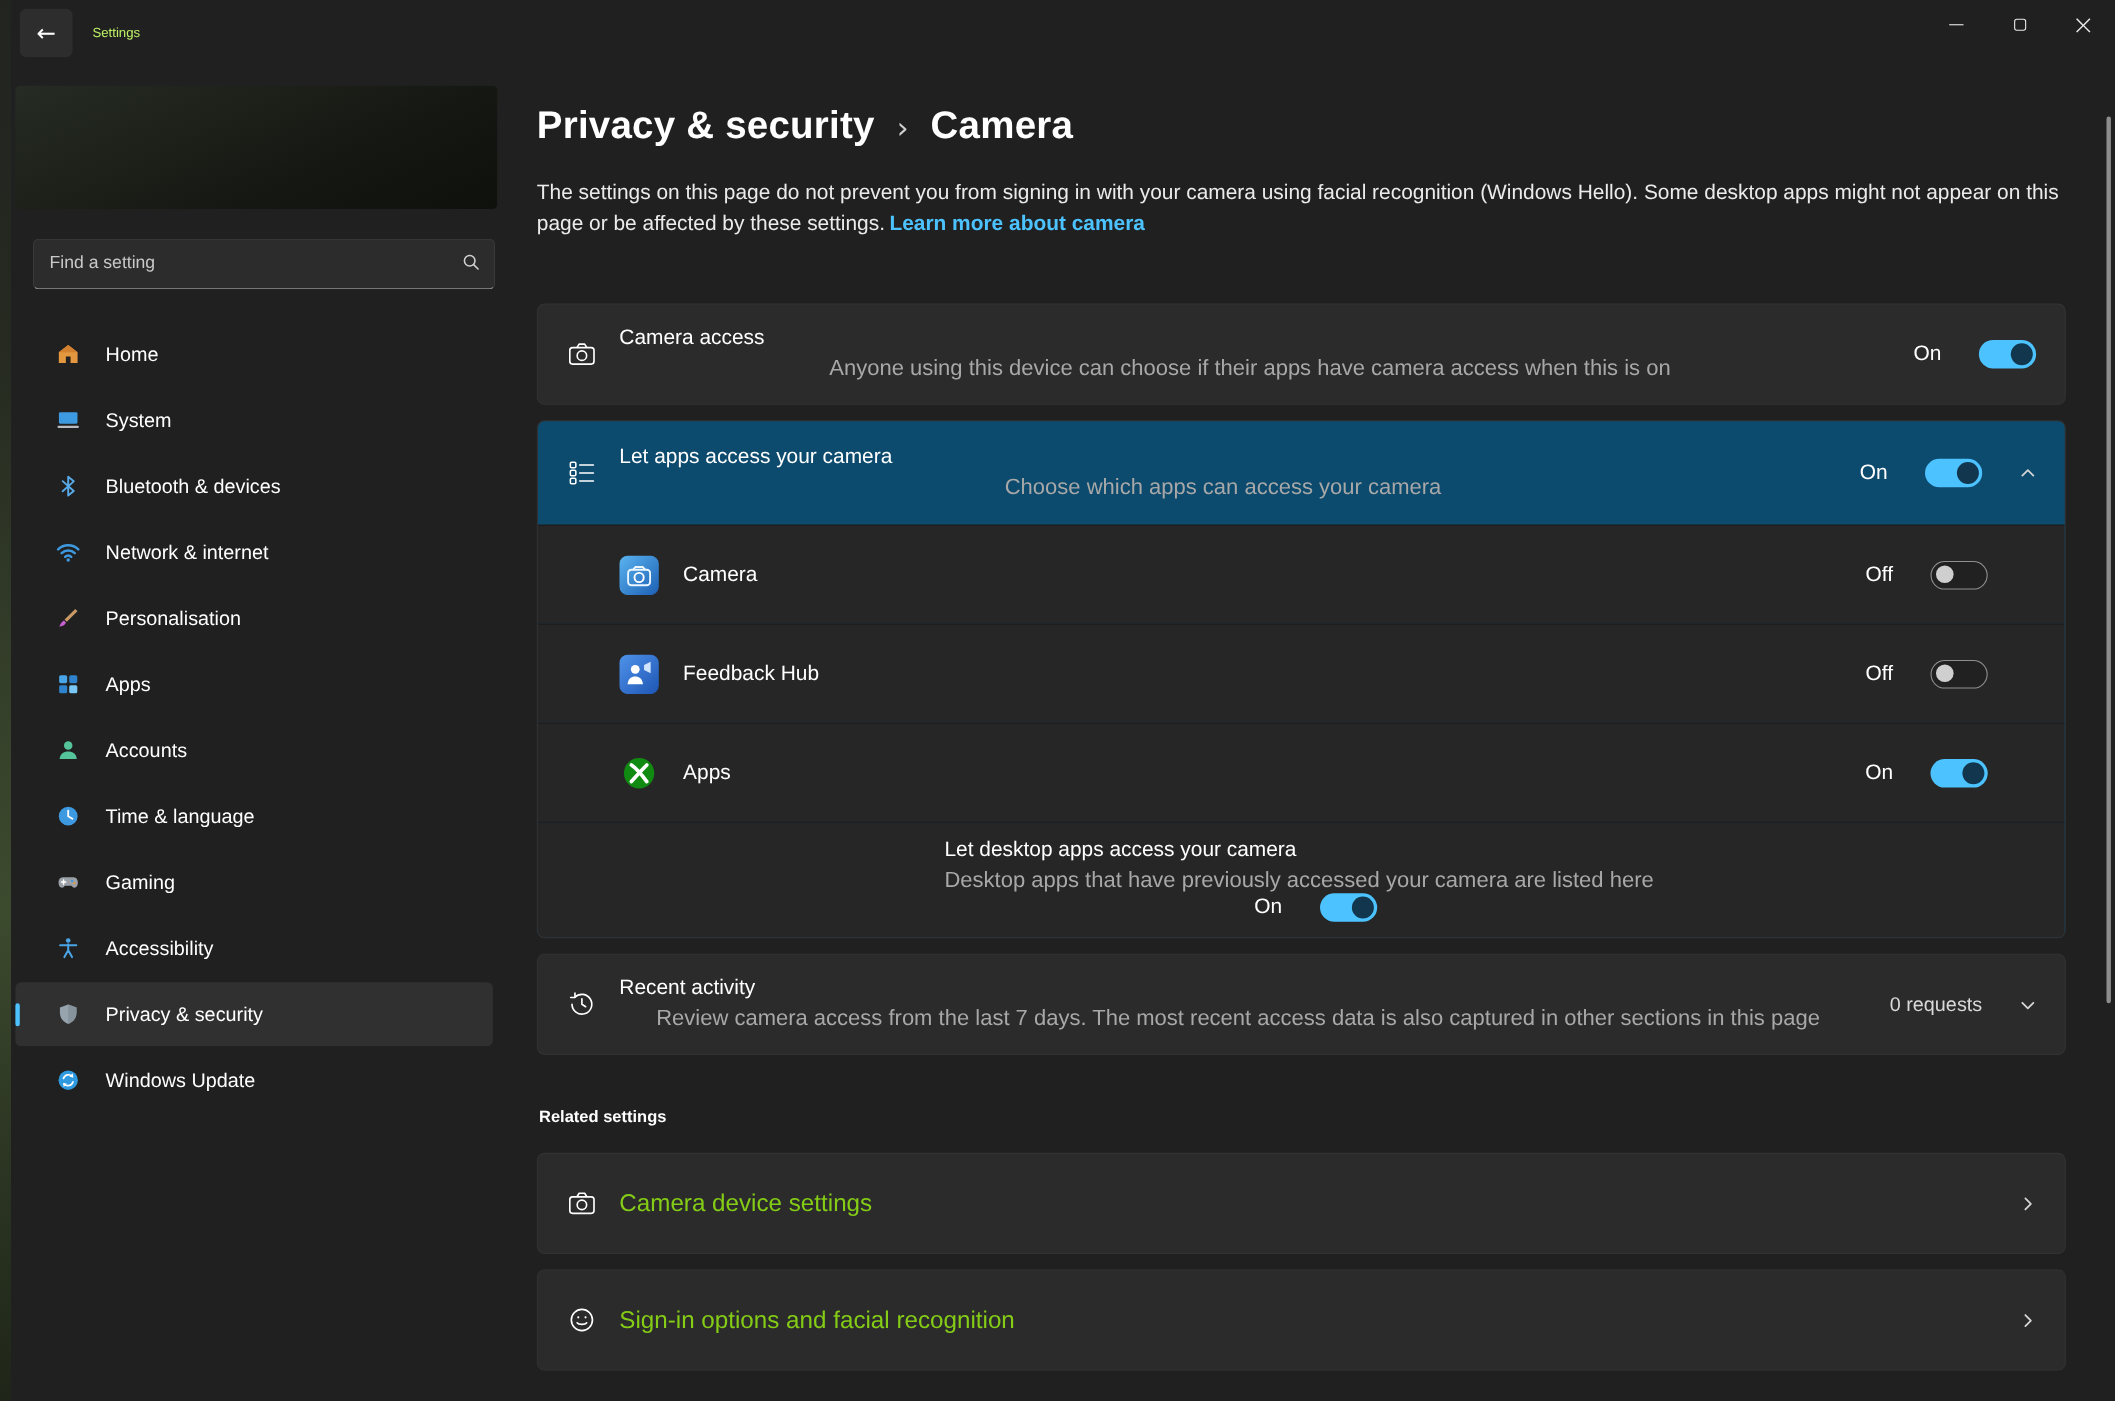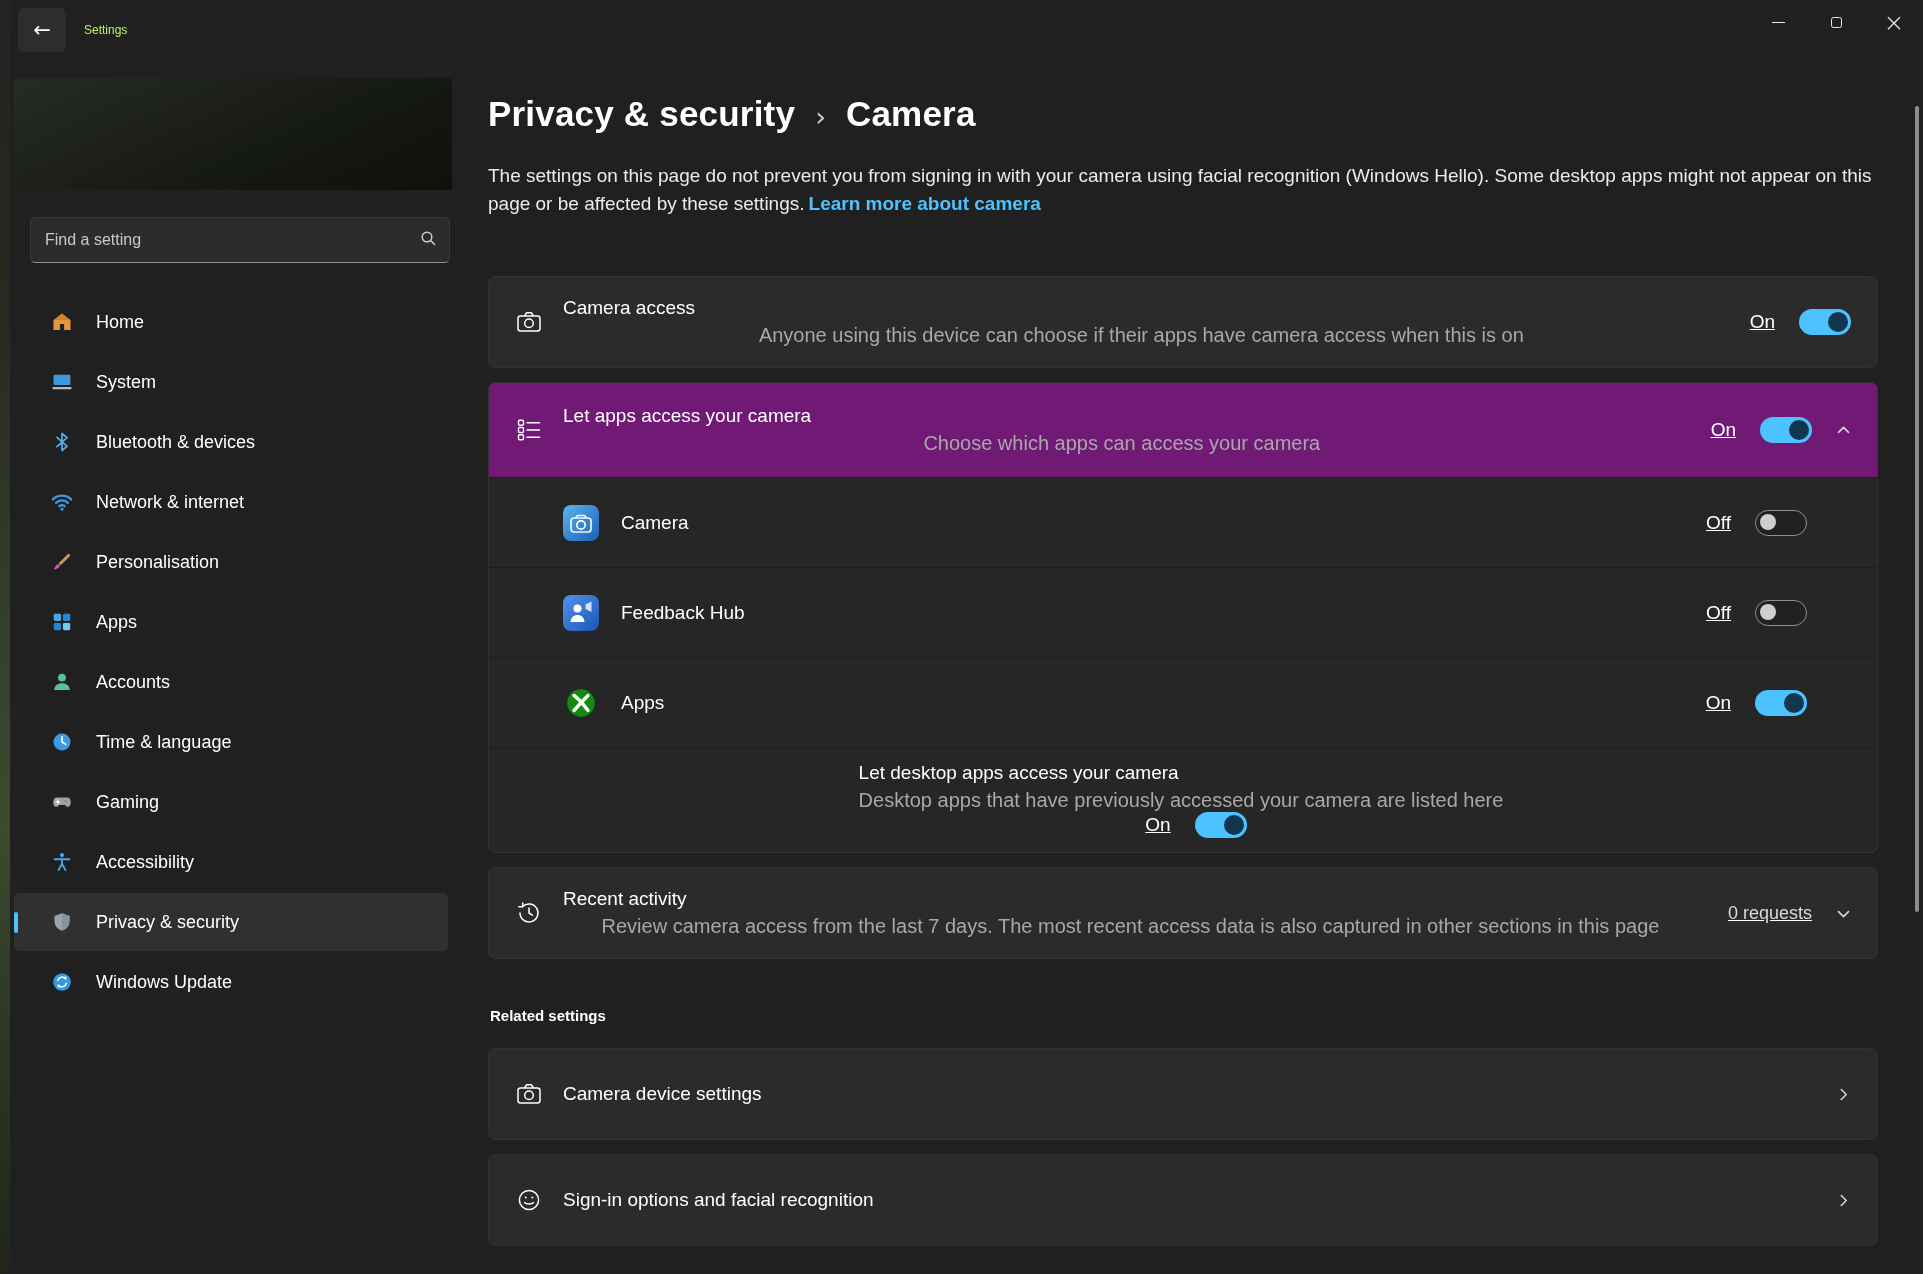--- a/index.html
+++ b/index.html
@@ -76,41 +76,41 @@
   .crumb-sep { font-size: 27px; color: #d0d0d0; font-family: "DejaVu Sans", sans-serif; }
   .page-desc { margin-top: 28px; max-width: 1390px; font-size: 19px; line-height: 1.48; color: #ebebeb; }
   .learn-link { color: #4cc2ff; font-weight: 700; text-decoration: none; cursor: pointer; margin-left: 4px; }
 
   
   .cards { margin-top: 58px; width: 1390px; display: flex; flex-direction: column; gap: 14px; }
   .card {
     background: #2b2b2b; border: 1px solid #323232; border-radius: 7px;
     display: flex; align-items: center; min-height: 92px; padding: 14px 26px;
   }
-  .card-group { background: #701a75; border: 1px solid #323232; border-radius: 7px; overflow: hidden; }
+  .card-group { background: #0c4a6e; border: 1px solid #323232; border-radius: 7px; overflow: hidden; }
   .group-header { display: flex; align-items: center; min-height: 94px; padding: 14px 26px; cursor: pointer; }
   .child-row {
     display: flex; align-items: center; min-height: 90px;
     background: #262626; border-top: 1px solid #1d1d1d; padding: 14px 70px 14px 74px;
   }
   .child-row.no-icon { padding-left: 96px; flex-direction: column; }
   .icon-wrap { width: 48px; flex-shrink: 0; display: flex; align-items: center; }
   .row-text { flex: 1; display: flex; flex-direction: column; gap: 5px; padding-right: 30px; }
   .row-title { font-size: 19px; color: #ffffff; }
   .row-sub { font-size: 20px; color: #a8a8a8; text-align: center; }
-  .row-right { display: flex; align-items: center; gap: 24px; flex-shrink: 0; text-decoration: underline; }
+  .row-right { display: flex; align-items: center; gap: 34px; flex-shrink: 0; }
   .state-label { font-size: 19px; color: #ffffff; }
   .value-label { font-size: 18px; color: #d9d9d9; }
   .app-tile { width: 36px; height: 36px; margin-right: 22px; flex-shrink: 0; }
   .app-name { font-size: 19px; color: #ffffff; flex: 1; }
 
   .section-heading { margin: 48px 0 24px 2px; font-size: 15px; font-weight: 700; color: #ffffff; }
   .related-cards { width: 1390px; display: flex; flex-direction: column; gap: 14px; }
   .related-card { cursor: pointer; }
-  .related-label { font-size: 19px; color: #ffffff; flex: 1; }
+  .related-label { font-size: 22px; color: #84cc16; flex: 1; }
 
   
   .toggle { width: 52px; height: 26px; border-radius: 14px; position: relative; cursor: pointer; flex-shrink: 0; }
   .toggle.on { background: #4cc2ff; }
   .toggle.on .knob { position: absolute; right: 3px; top: 3px; width: 20px; height: 20px; border-radius: 50%; background: #11364d; }
   .toggle.off { background: rgba(0,0,0,0.12); border: 1px solid #8f8f8f; }
   .toggle.off .knob { position: absolute; left: 4px; top: 3.5px; width: 16px; height: 16px; border-radius: 50%; background: #cfcfcf; }
 
   .chev-btn { display: flex; align-items: center; justify-content: center; cursor: pointer; }
 

